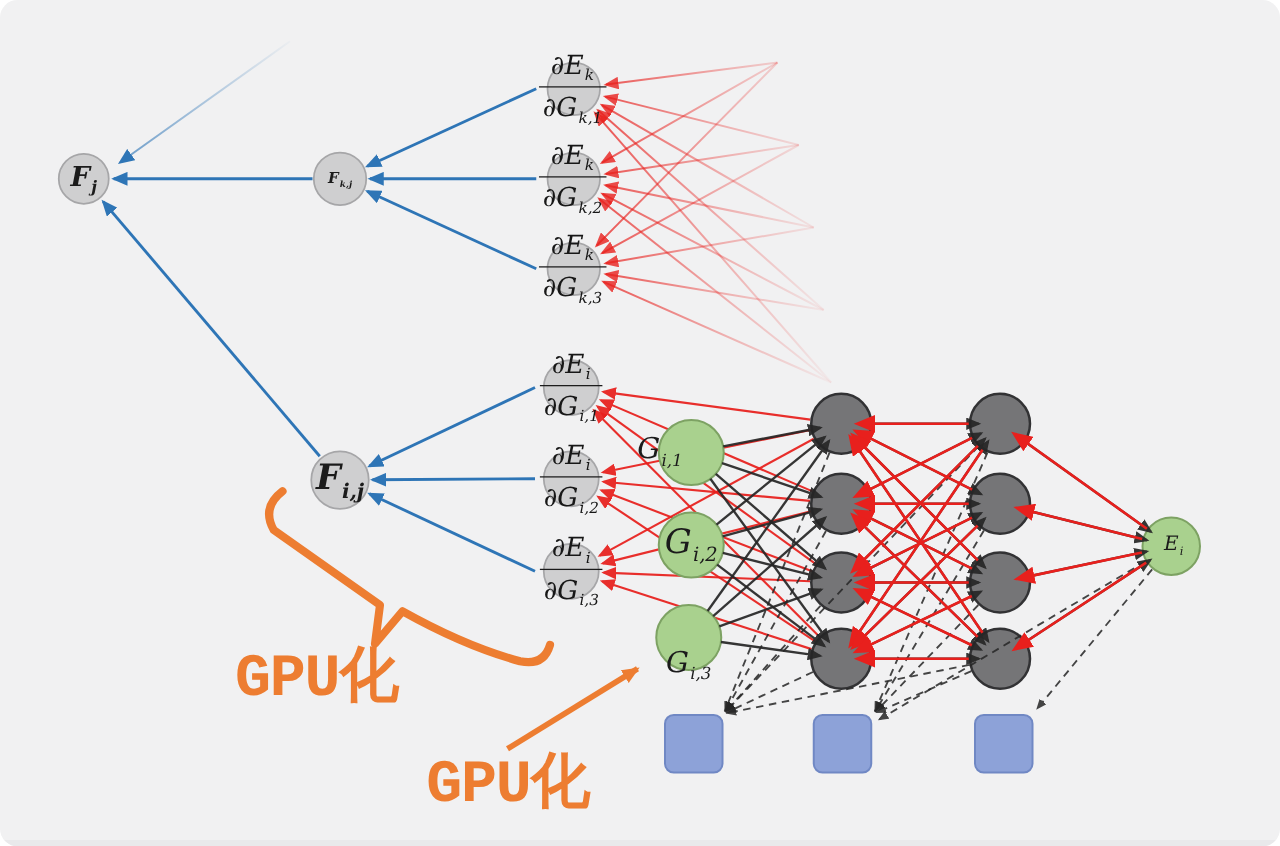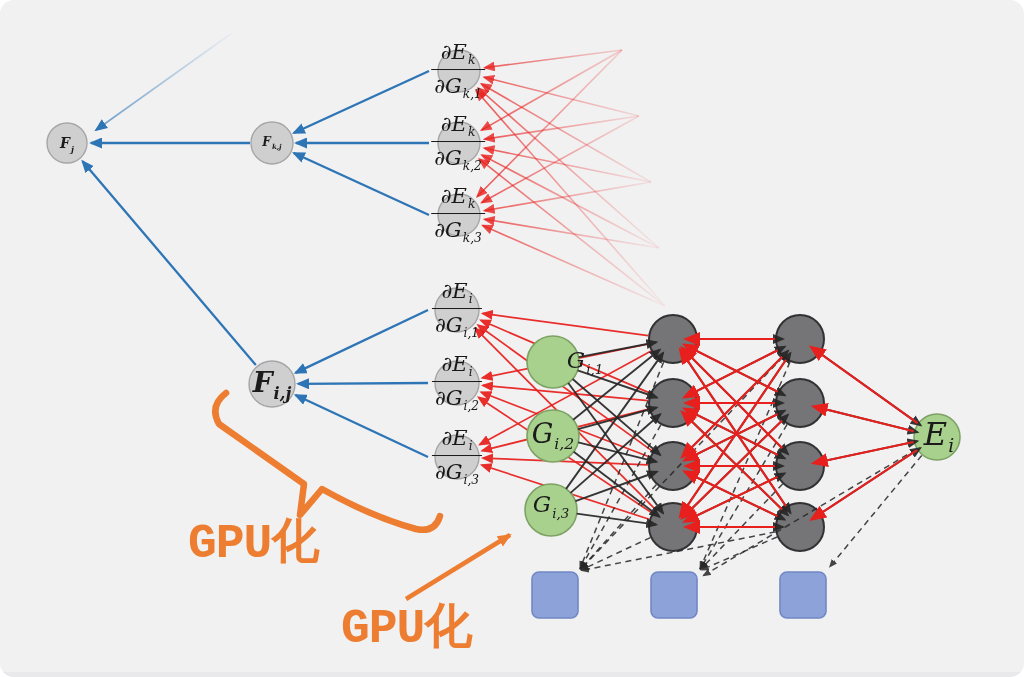--- a/index.html
+++ b/index.html
@@ -223,21 +223,21 @@
         <line x1="428" y1="457" x2="295.54917895444805" y2="395.0198081004789" class="eblue" marker-end="url(#mB)"></line>
         <line x1="250" y1="143" x2="91" y2="143" class="eblue" marker-end="url(#mB)"></line>
         <line x1="255.80190970567622" y1="364.9573670198438" x2="82.55016668255082" y2="161.28092766095" class="eblue" marker-end="url(#mB)"></line>
       </g>
 
     <path class="brace" d="M 226 393 Q 209 406 219 424 Q 260 453 304 484 L 300 515 L 322 489 Q 372 517 416 529 Q 435 533 440 516"></path>
     <line class="oarrow" x1="406" y1="599" x2="510" y2="535" marker-end="url(#mO)"></line>
   </svg>
 
   <div class="labels">
-    <div class="nlabel fw" style="left:67px;top:144px;font-size:14px"><span>F</span><sub>j</sub></div>
+    <div class="nlabel fw" style="left:67px;top:144px;font-size:22px"><span>F</span><sub>j</sub></div>
     <div class="nlabel fw" style="left:272px;top:144px;font-size:12px"><span>F</span><sub>k,j</sub></div>
     <div class="nlabel fw" style="left:272px;top:385px;font-size:28px"><span>F</span><sub>i,j</sub></div>
 
     <div class="frac" style="left:458px;top:71px">
       <span class="num"><span>∂E</span><sub>k</sub></span>
       <span class="den"><span>∂G</span><sub>k,1</sub></span>
     </div>
     <div class="frac" style="left:458px;top:143px">
       <span class="num"><span>∂E</span><sub>k</sub></span>
       <span class="den"><span>∂G</span><sub>k,2</sub></span>
@@ -252,21 +252,21 @@
     </div>
     <div class="frac" style="left:457px;top:383px">
       <span class="num"><span>∂E</span><sub>i</sub></span>
       <span class="den"><span>∂G</span><sub>i,2</sub></span>
     </div>
     <div class="frac" style="left:457px;top:457px">
       <span class="num"><span>∂E</span><sub>i</sub></span>
       <span class="den"><span>∂G</span><sub>i,3</sub></span>
     </div>
 
-    <div class="nlabel" style="left:585px;top:362px;font-size:23px"><span>G</span><sub>i,1</sub></div>
+    <div class="nlabel" style="left:528px;top:362px;font-size:23px"><span>G</span><sub>i,1</sub></div>
     <div class="nlabel" style="left:553px;top:436px;font-size:27px"><span>G</span><sub>i,2</sub></div>
-    <div class="nlabel" style="left:551px;top:506px;font-size:23px"><span>G</span><sub>i,3</sub></div>
-    <div class="nlabel" style="left:939px;top:437px;font-size:32px"><span>E</span><sub>i</sub></div>
+    <div class="nlabel" style="left:551px;top:533px;font-size:23px"><span>G</span><sub>i,3</sub></div>
+    <div class="nlabel" style="left:939px;top:437px;font-size:16px"><span>E</span><sub>i</sub></div>
 
     <div class="gpu" style="left:188px;top:520px">GPU化</div>
     <div class="gpu" style="left:341px;top:605px">GPU化</div>
   </div>
 </div>
 
 </body></html>

